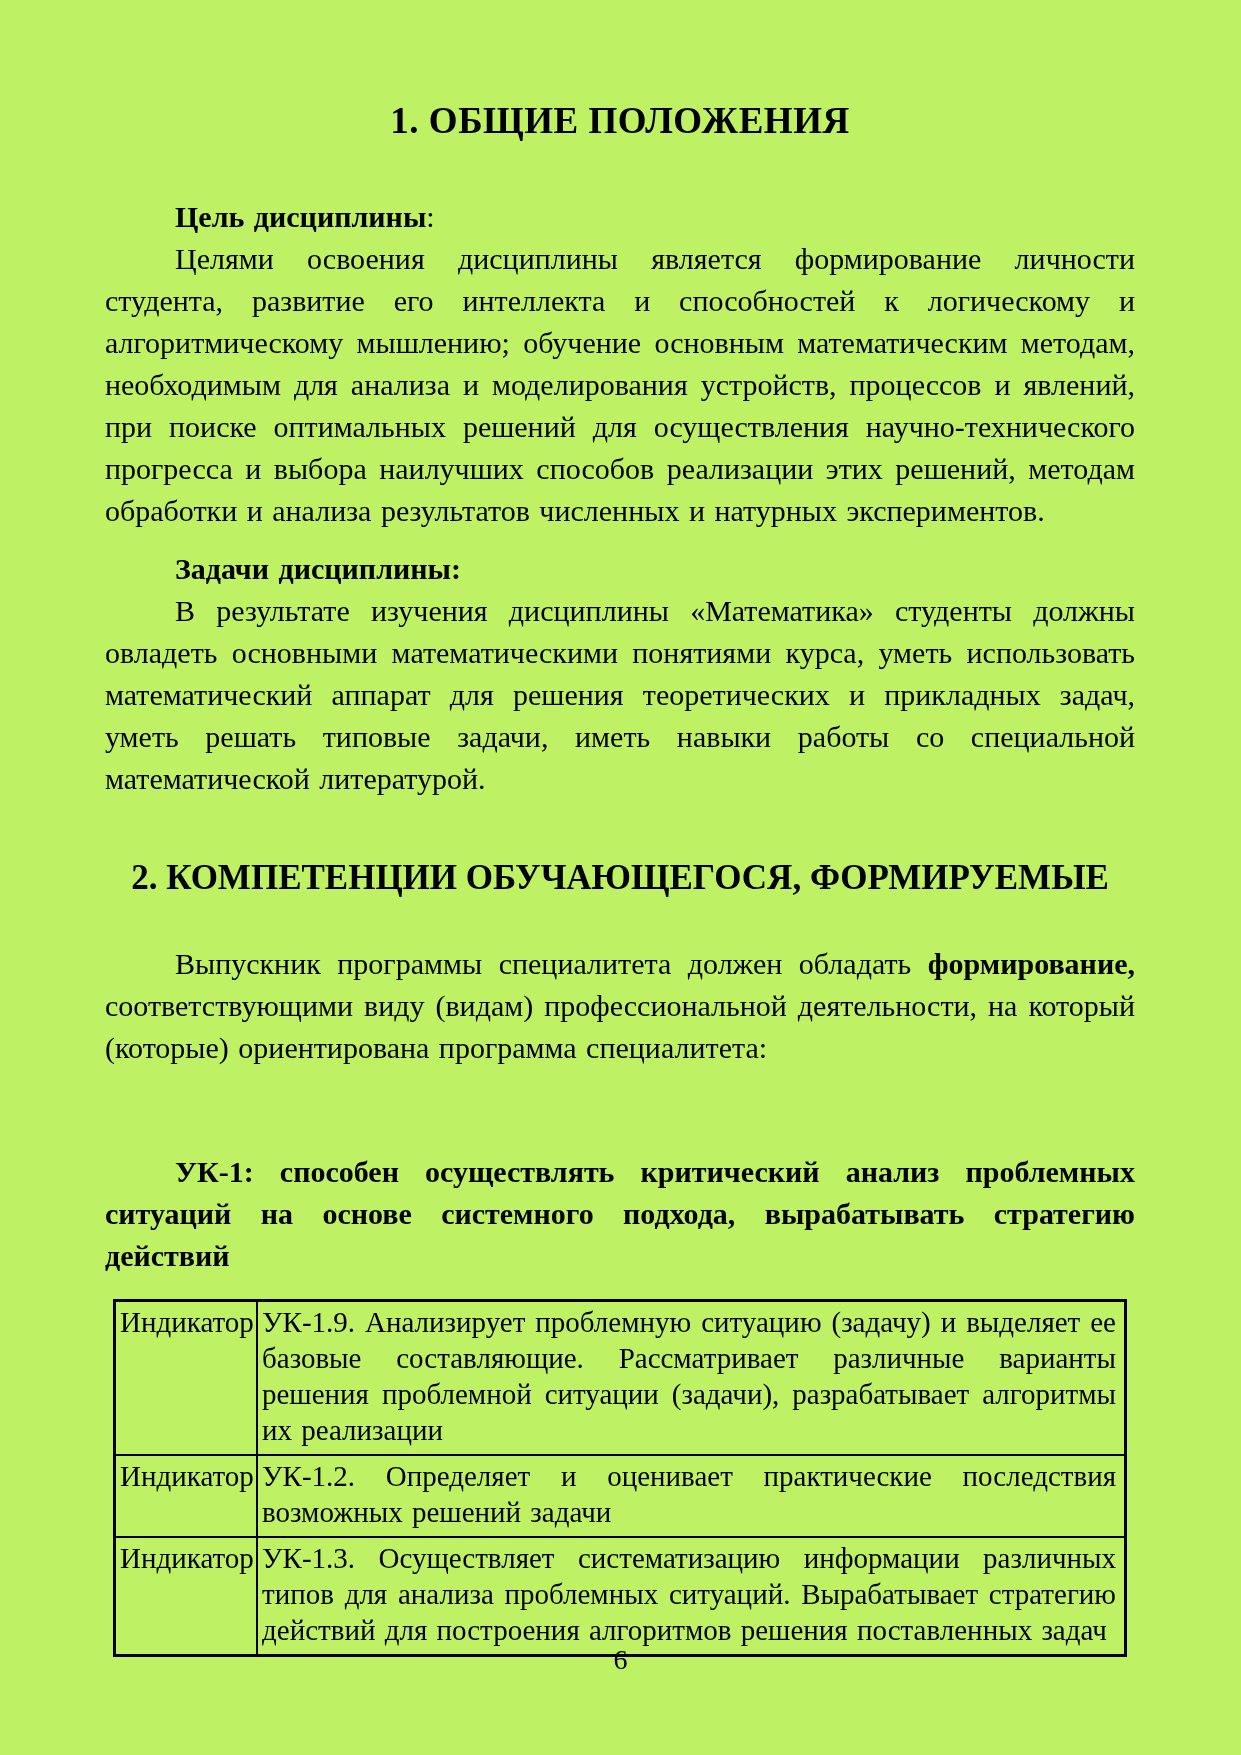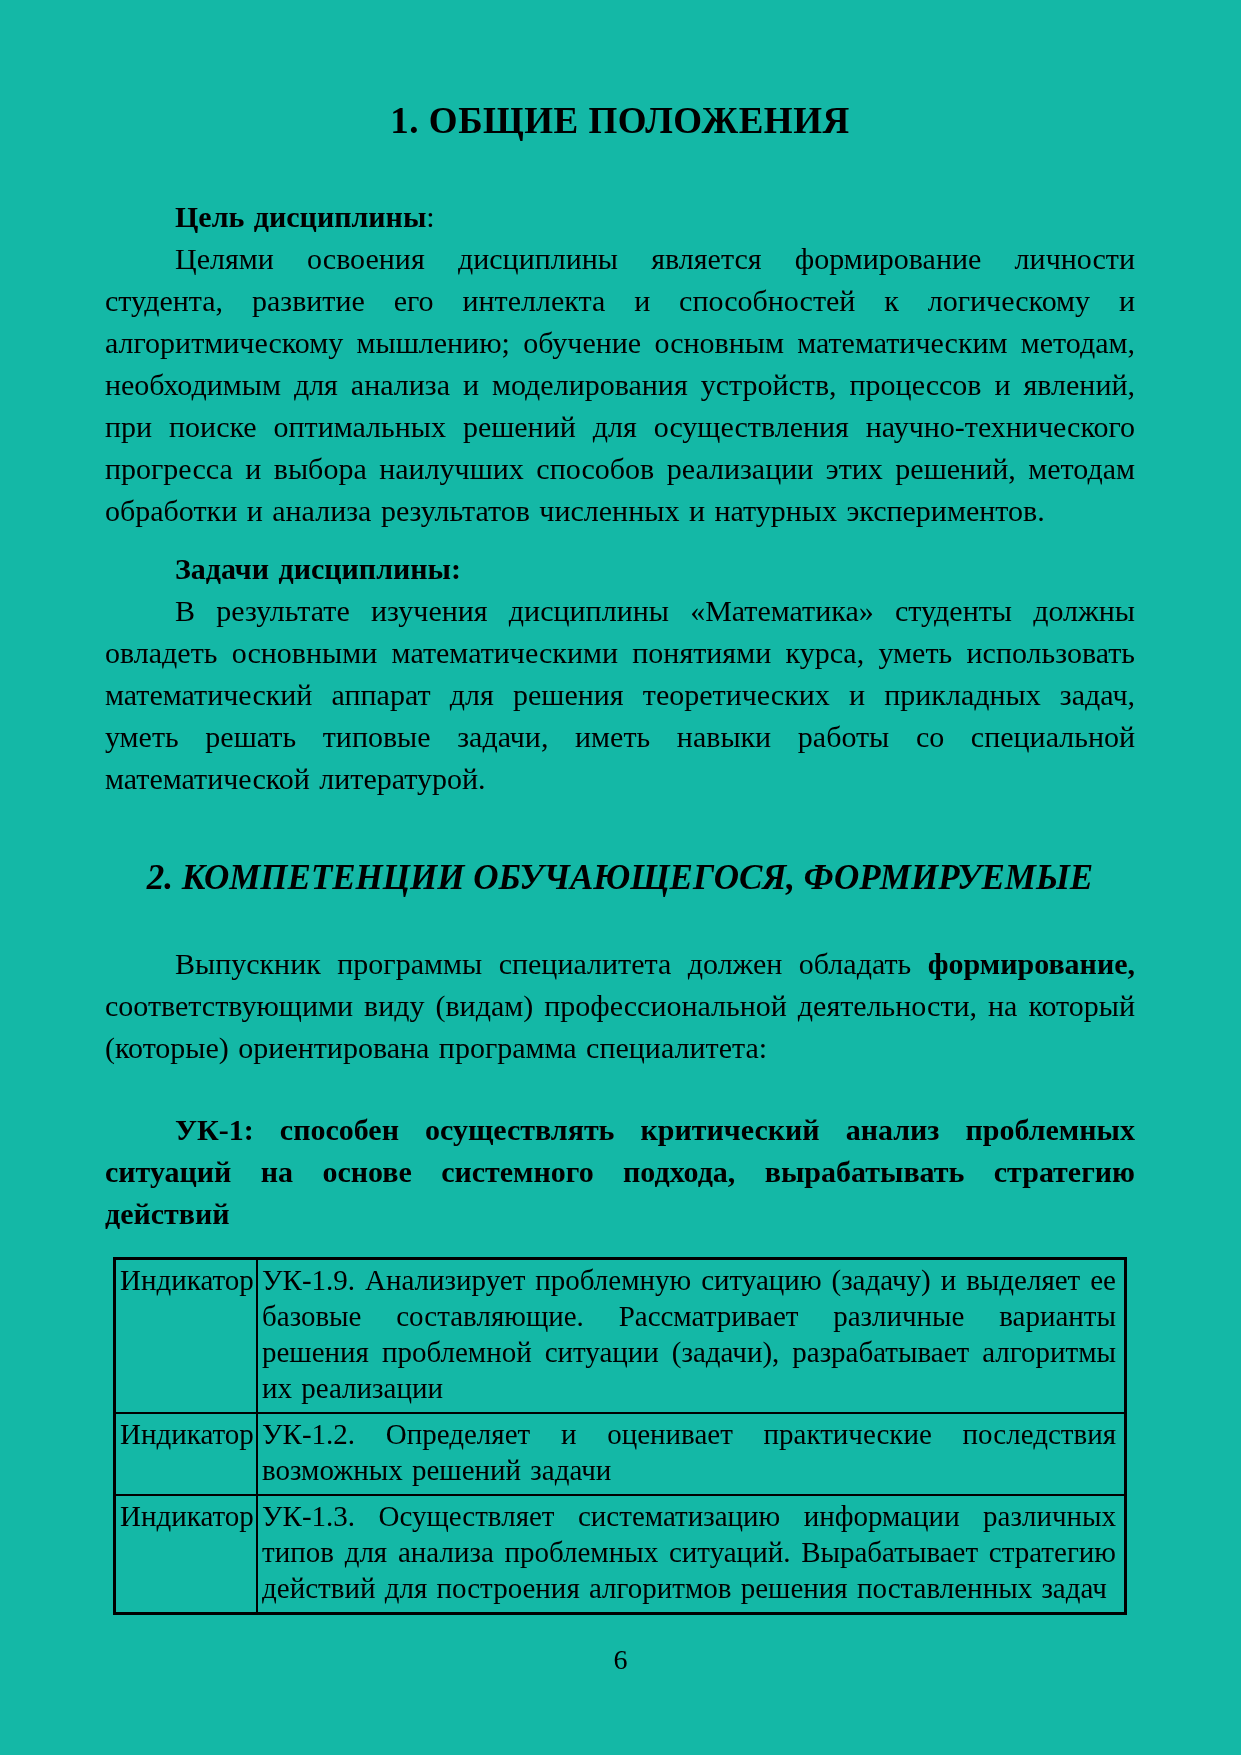--- a/index.html
+++ b/index.html
@@ -1,21 +1,21 @@
 <!DOCTYPE html>
 <html><head>
 <meta charset="utf-8">
 <style>
   html, body { margin: 0; padding: 0; background: #888; }
   .page {
     position: relative;
     width: 1241px;
     height: 1755px;
     margin: 0 auto;
-    background: #14b8a6;
+    background: #bef264;
     color: #000000;
     box-sizing: border-box;
     padding: 0 106px 0 105px;
     font-family: "Liberation Serif", "DejaVu Serif", serif;
     font-size: 30px;
     line-height: 42px;
     overflow: hidden;
   }
   h1.doc-title {
     margin: 100px 0 0 0;
@@ -25,32 +25,32 @@
     font-weight: bold;
     letter-spacing: 0.5px;
   }
   h2.doc-title2 {
     margin: 54px 0 0 0;
     text-align: center;
     font-size: 35px;
     line-height: 47px;
     font-weight: bold;
   }
-  h2.doc-title2 .hline { display: block; font-style: italic; }
+  h2.doc-title2 .hline { display: block; }
   p { margin: 0; }
   .body-p, .label-line {
     text-align: justify;
     text-indent: 70px;
     word-spacing: 2px;
   }
   .label-line { text-align: left; }
   .first-block { margin-top: 54px; }
   .b { font-weight: bold; margin-top: 16px; }
   .intro-p { margin-top: 42px; }
-  .uk1-p { margin-top: 40px; font-weight: bold; }
+  .uk1-p { margin-top: 82px; font-weight: bold; }
   table.indicators {
     margin: 22px 0 0 8px;
     width: calc(100% - 16px);
     border-collapse: collapse;
     border: 3px solid #000;
     table-layout: fixed;
   }
   table.indicators td {
     border: 2px solid #000;
     vertical-align: top;

